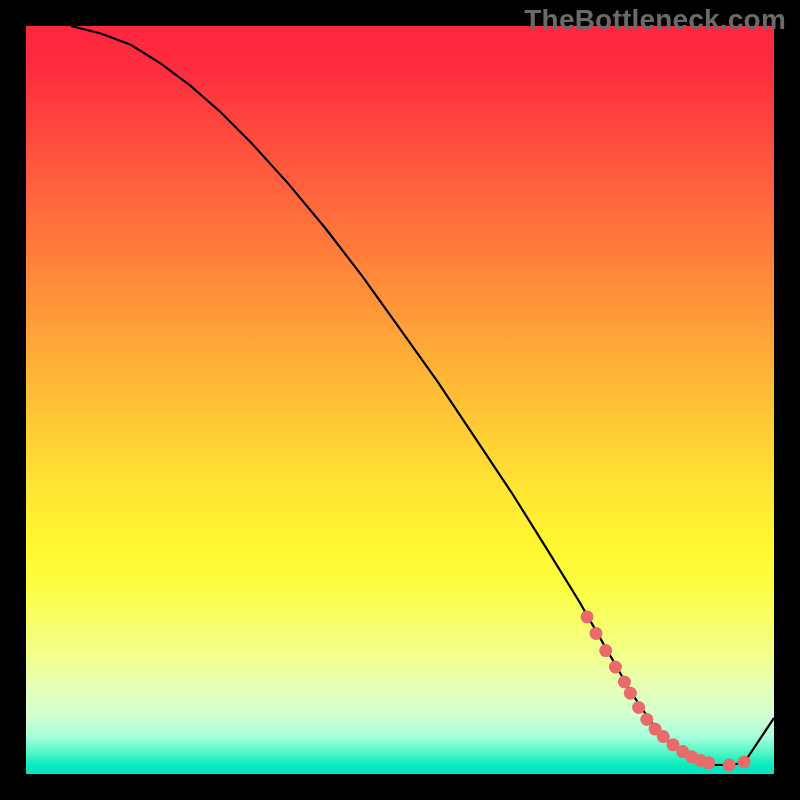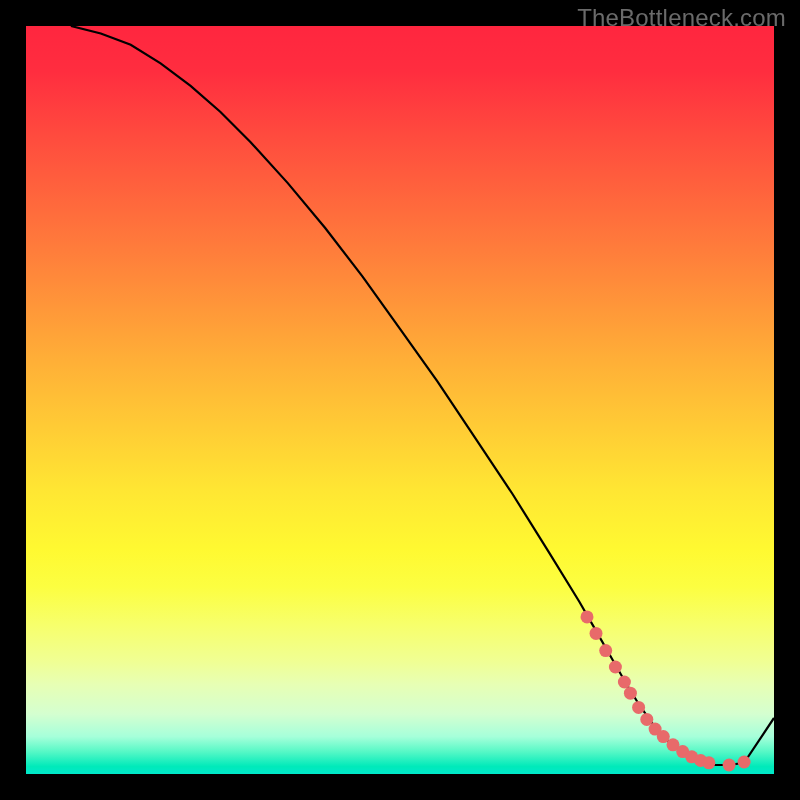--- a/index.html
+++ b/index.html
@@ -9,22 +9,22 @@
     background: #000;
     position: relative;
     font-family: Arial, sans-serif;
     overflow: hidden;
   }
   .watermark {
     position: absolute;
     top: 4px;
     right: 14px;
     color: #6a6a6a;
-    font-size: 24px;
-    font-weight: 400;
+    font-size: 28px;
+    font-weight: 700;
     letter-spacing: 0.2px;
     z-index: 10;
   }
   .plot-area {
     position: absolute;
     left: 26px;
     top: 26px;
     width: 748px;
     height: 748px;
     overflow: hidden;

